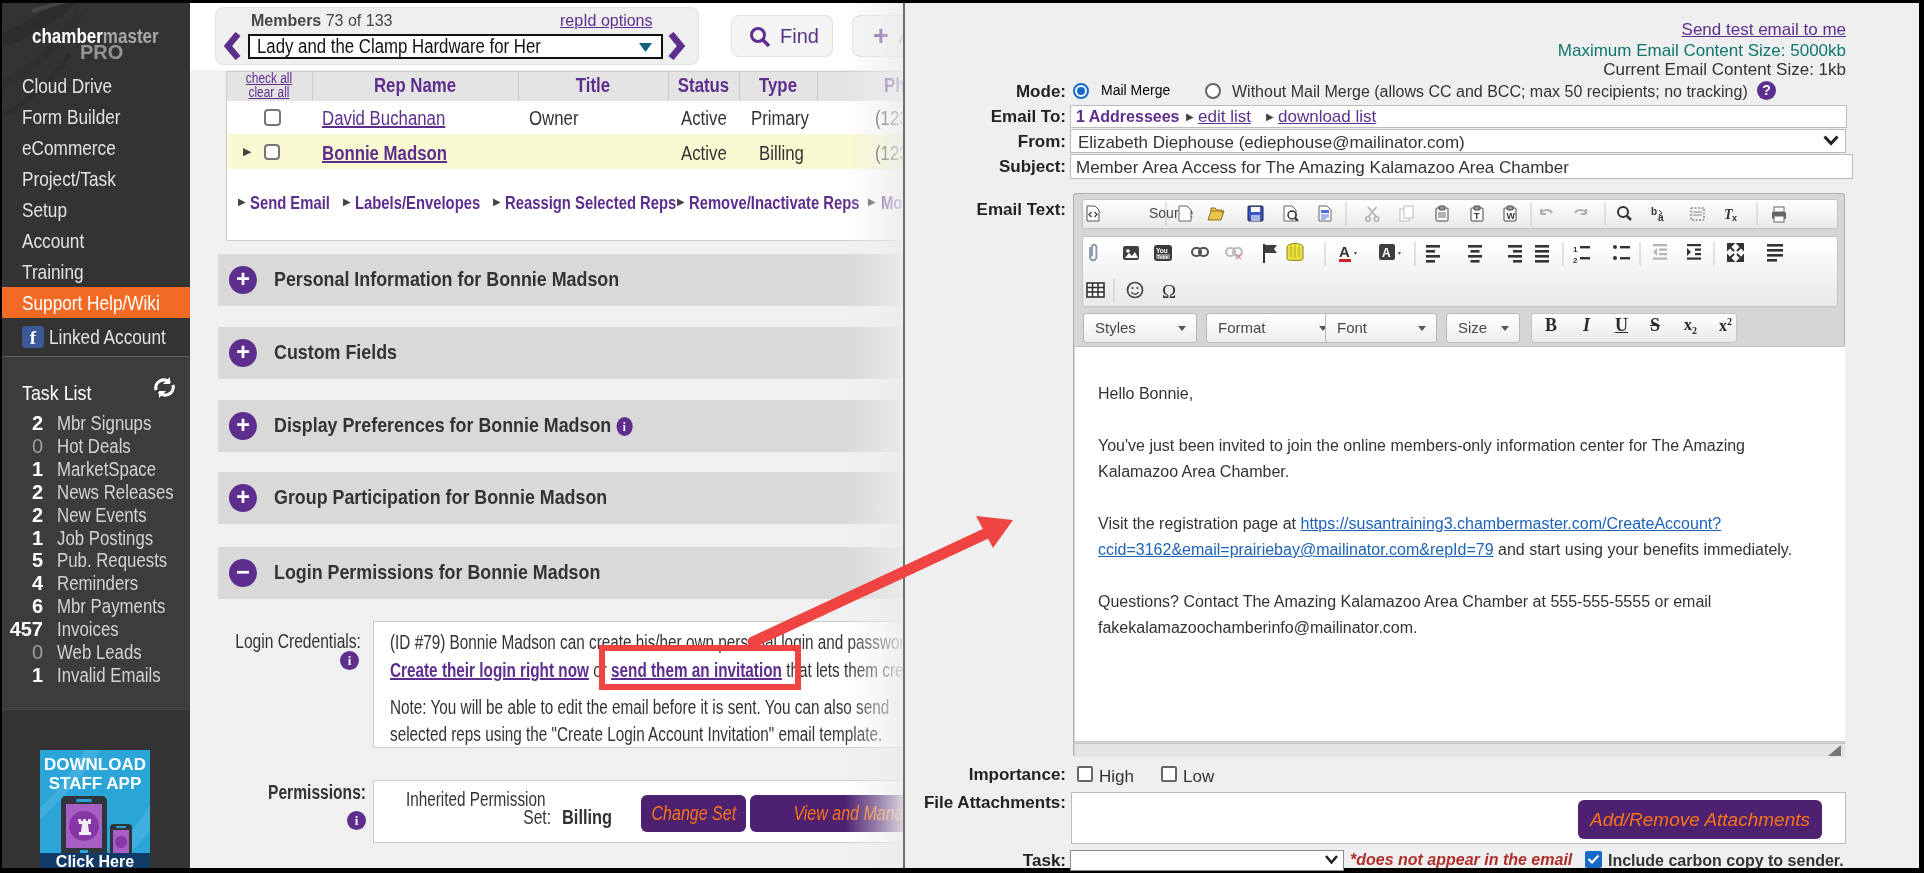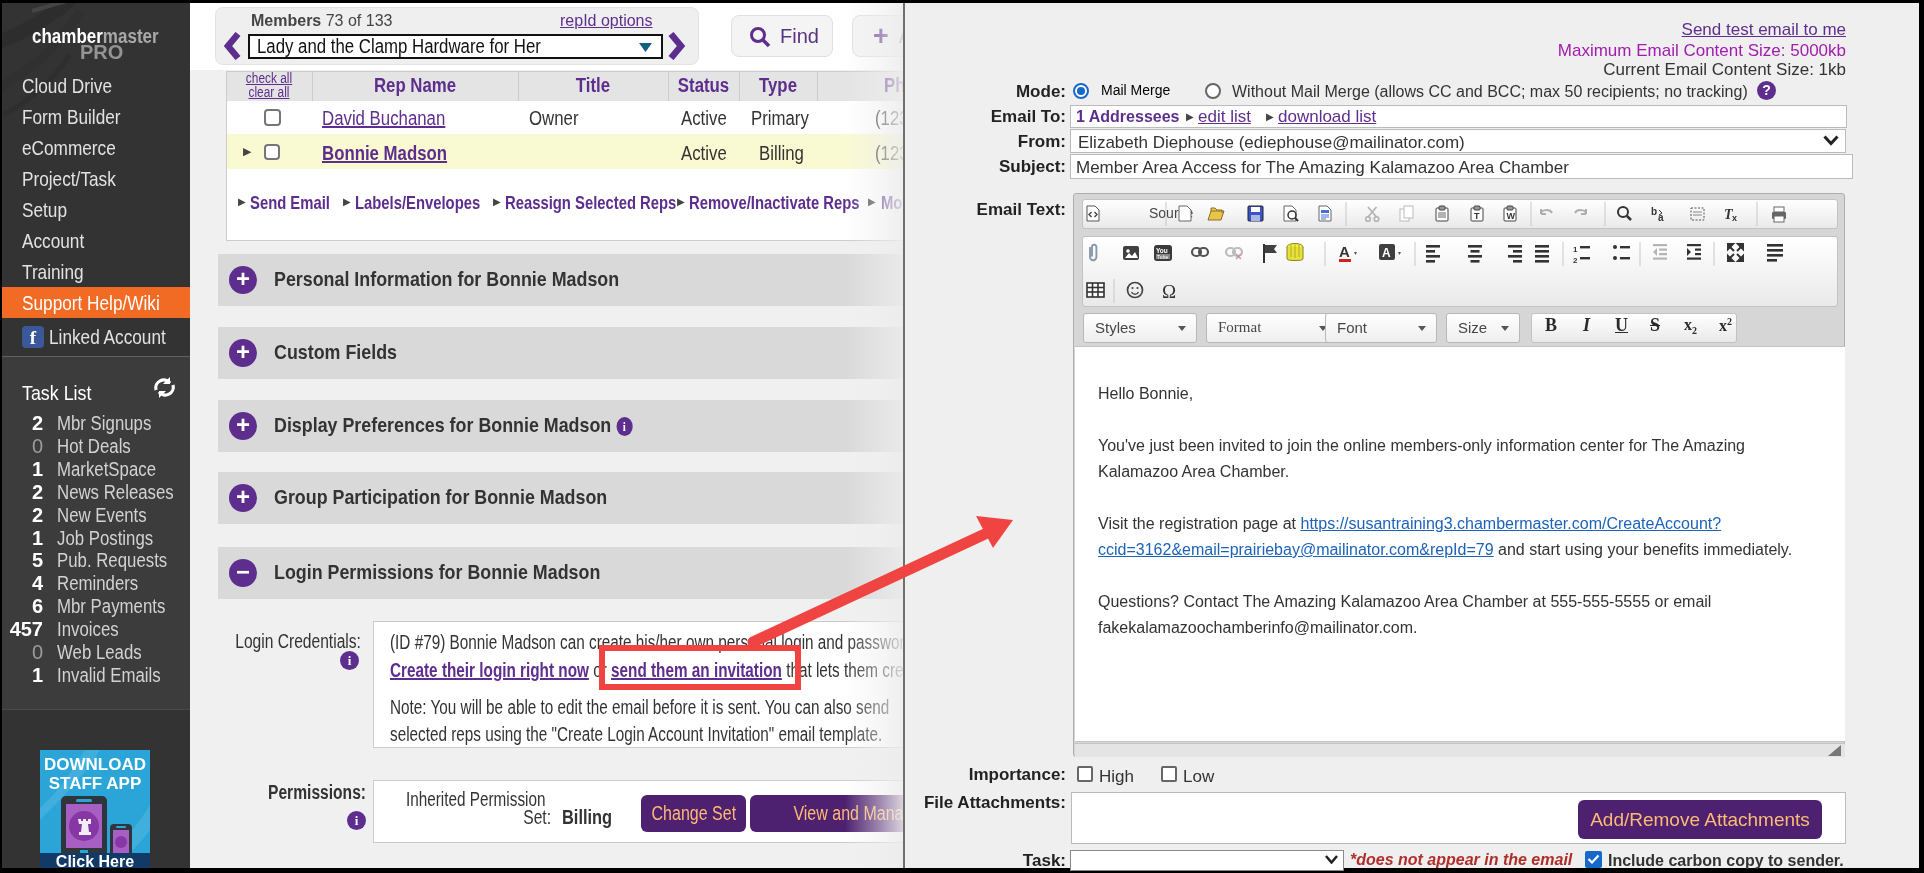--- a/index.html
+++ b/index.html
@@ -34,21 +34,21 @@
 .actlink { color:#5e2e8e; font-weight:bold; font-size:19px; white-space:nowrap; transform:scaleX(0.78); transform-origin:0 50%; display:inline-block; }
 .tri { color:#444; font-size:13px; }
 
 .secbar { position:absolute; left:28px; width:972px; height:52px; background:#d9d9d9; }
 .secbar .pm { position:absolute; left:11px; top:12px; width:28px; height:28px; border-radius:50%; background:#5e2e8e; color:#fff; text-align:center; line-height:26px; font-size:24px; font-weight:bold; }
 .secbar .t { position:absolute; left:56px; top:13px; font-size:21px; font-weight:bold; color:#333; white-space:nowrap; transform:scaleX(0.85); transform-origin:0 50%; }
 .infoi { display:inline-block; width:19px; height:19px; border-radius:50%; background:#5e2e8e; color:#fff; text-align:center; line-height:19px; font-size:13px; font-weight:bold; font-family:"Liberation Serif",serif; vertical-align:1px; }
 
 .flabel { position:absolute; font-size:20px; color:#333; text-align:right; white-space:nowrap; transform:scaleX(0.78); transform-origin:100% 50%; }
 .wbox { position:absolute; background:#fff; border:1px solid #ccc; }
-.pbtn { position:absolute; background:#4d2170; border-radius:6px; color:#fdba74; font-size:20px; text-align:center; white-space:nowrap; }
+.pbtn { position:absolute; background:#4d2170; border-radius:6px; color:#f97316; font-size:20px; text-align:center; white-space:nowrap;font-style:italic; }
 .pbtn span { display:inline-block; transform:scaleX(0.8); transform-origin:50% 50%; }
 .cx { display:inline-block; white-space:nowrap; transform:scaleX(0.8); transform-origin:0 50%; }
 .logintxt { position:absolute; font-size:20px; color:#333; white-space:nowrap; transform:scaleX(0.765); transform-origin:0 50%; }
 
 #fade { left:845px; top:3px; width:58px; height:865px; z-index:3;
   background:linear-gradient(to right, rgba(238,238,238,0), rgba(238,238,238,0.5) 60%, rgba(236,236,236,0.88)); }
 
 #panel { left:903px; top:3px; width:1016px; height:865px; background:#efefef; border-left:2px solid #6f6f6f; z-index:5; }
 .plabel { position:absolute; font-weight:bold; font-size:17px; color:#222; text-align:right; }
 .pfield { position:absolute; background:#fff; border:1px solid #bbb; font-size:17px; color:#333; }
@@ -244,21 +244,21 @@
   <div class="logintxt" style="left:216px;top:785px;">Inherited Permission</div>
   <div class="abs" style="left:216px;top:803px;width:145px;text-align:right;font-size:20px;color:#333;transform:scaleX(0.78);transform-origin:100% 50%;">Set:</div>
   <div class="abs" style="left:372px;top:803px;font-size:20px;color:#333;font-weight:bold;transform:scaleX(0.82);transform-origin:0 50%;">Billing</div>
   <div class="pbtn" style="left:451px;top:792px;width:105px;height:37px;line-height:37px;"><span>Change Set</span></div>
   <div class="pbtn" style="left:560px;top:792px;width:356px;height:37px;line-height:37px;text-align:left;padding-left:16px;"><span>View and Manage Permissions</span></div>
 </div>
 <div id="fade" class="abs"></div>
 
 <div id="panel" class="abs">
   <div class="abs" style="right:73px;top:17px;font-size:17px;"><span class="purlink">Send test email to me</span></div>
-  <div class="abs" style="right:73px;top:38px;font-size:17px;color:#a21caf;">Maximum Email Content Size: 5000kb</div>
+  <div class="abs" style="right:73px;top:38px;font-size:17px;color:#0f766e;">Maximum Email Content Size: 5000kb</div>
   <div class="abs" style="right:73px;top:57px;font-size:17px;color:#333;">Current Email Content Size: 1kb</div>
   <div class="plabel" style="left:41px;top:79px;width:120px;">Mode:</div>
   <div class="abs" style="left:168px;top:80px;width:16px;height:16px;border-radius:50%;border:2px solid #1569c8;background:#fff;"></div>
   <div class="abs" style="left:172px;top:84px;width:8px;height:8px;border-radius:50%;background:#1569c8;"></div>
   <div class="abs" style="left:196px;top:79px;font-size:14px;color:#000000;">Mail Merge</div>
   <div class="abs" style="left:300px;top:80px;width:16px;height:16px;border-radius:50%;border:2px solid #666;background:#fff;"></div>
   <div class="abs" style="left:327px;top:80px;font-size:16px;color:#333;">Without Mail Merge (allows CC and BCC; max 50 recipients; no tracking)</div>
   <div class="abs" style="left:852px;top:78px;width:19px;height:19px;border-radius:50%;background:#5e2e8e;color:#fff;font-weight:bold;font-size:14px;text-align:center;line-height:19px;">?</div>
   <div class="plabel" style="left:41px;top:104px;width:120px;">Email To:</div>
   <div class="pfield" style="left:165px;top:102px;width:777px;height:23px;"></div>
@@ -499,21 +499,21 @@
           <circle cx="5.5" cy="6" r="1.1" fill="#444"></circle>
           <circle cx="10.5" cy="6" r="1.1" fill="#444"></circle>
           <path d="M4.5 10 C6 13 10 13 11.5 10" fill="none" stroke="#444" stroke-width="1.5"></path>
         </g>
       <text x="88" y="104" font-size="19" fill="#333" font-family="Liberation Serif">Ω</text>
     </svg>
 
     <div class="ddl" style="left:9px;top:119px;width:114px;">
         <span>Styles</span>
       </div>
-    <div class="ddl" style="left:132px;top:119px;width:132px;font-family:Liberation Serif, serif;">
+    <div class="ddl" style="left:132px;top:119px;width:132px;">
         <span>Format</span>
       </div>
     <div class="ddl" style="left:251px;top:119px;width:112px;">
         <span>Font</span>
       </div>
     <div class="ddl" style="left:372px;top:119px;width:74px;">
         <span>Size</span>
       </div>
     <div class="tbgroup" style="left:457px;top:119px;width:206px;height:30px;"></div>
     <div class="abs" style="left:0;top:0;width:0;height:0;font-family:'Liberation Serif',serif;font-size:18px;color:#2a2a2a;font-weight:bold;">

